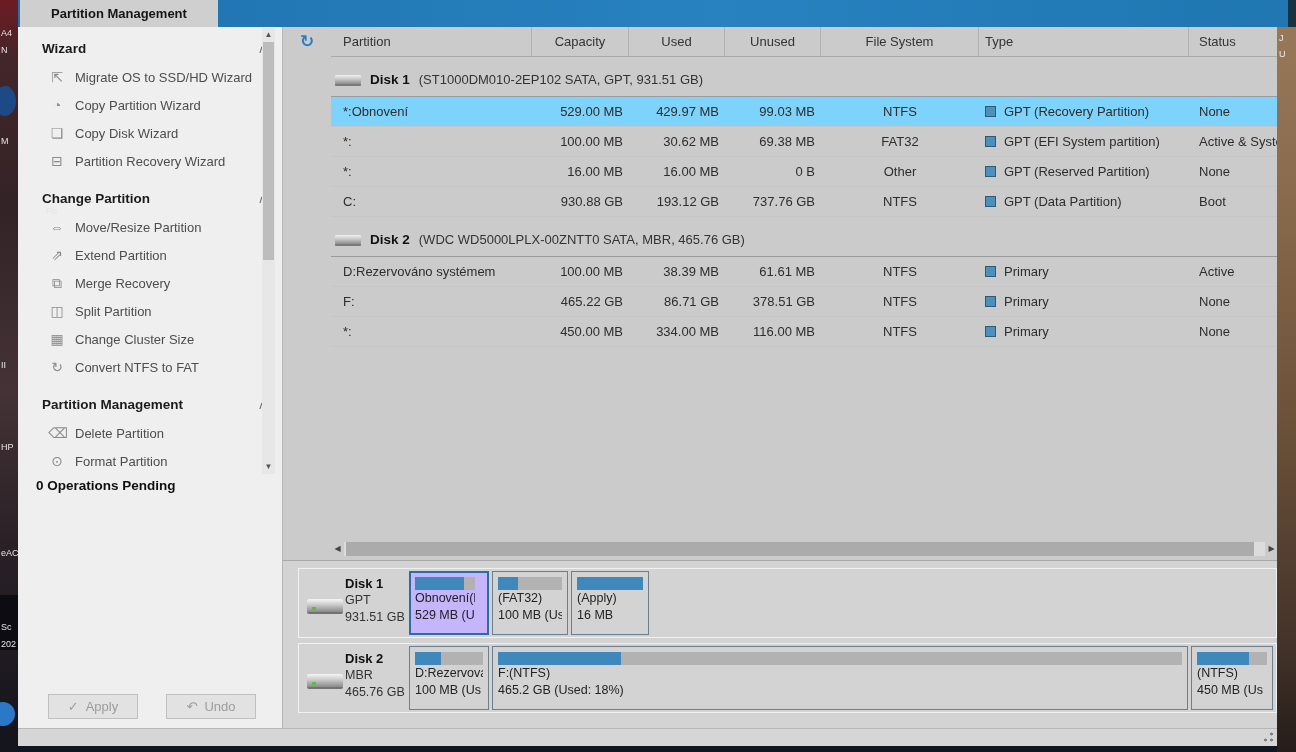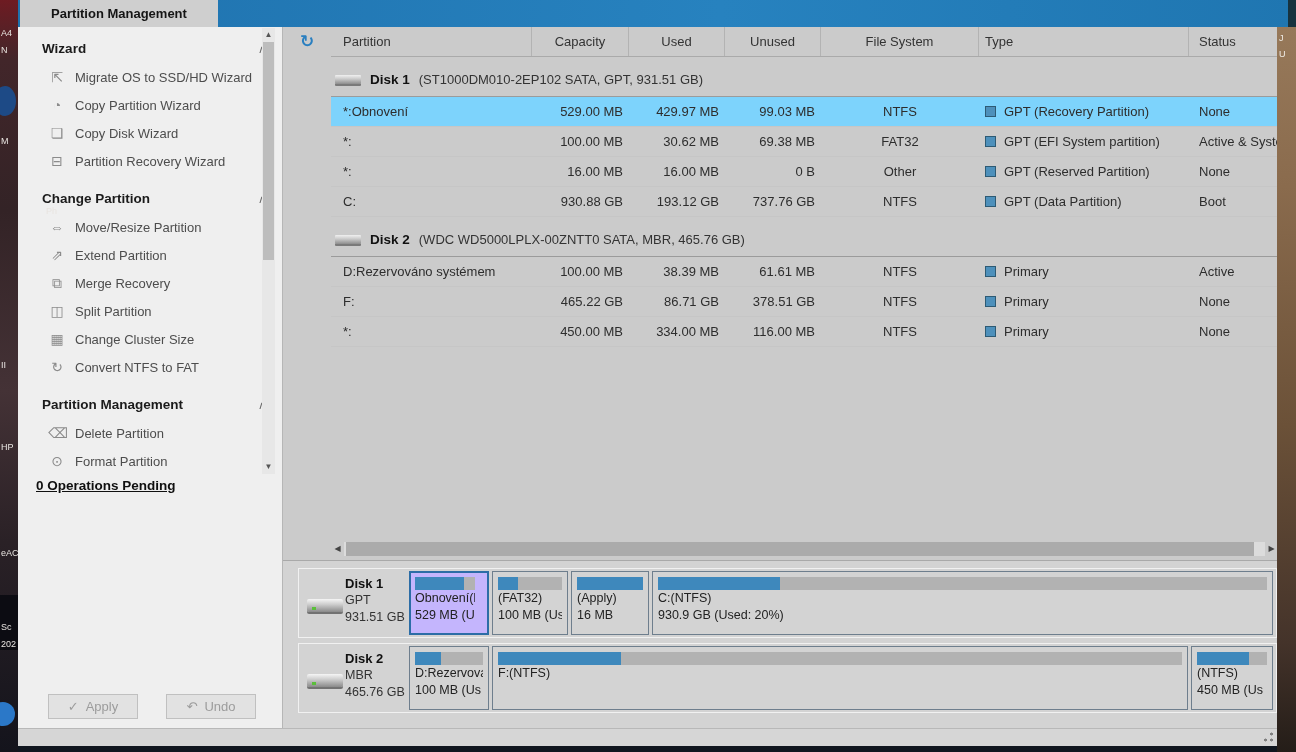--- a/index.html
+++ b/index.html
@@ -28,21 +28,21 @@
 
   
   .sidebar { position:absolute; left:18px; top:27px; width:264px; height:701px; background:#efefef; }
   .sec-h { position:relative; width:232px; height:28px; line-height:28px; margin-left:24px;
     font-weight:bold; font-size:13.5px; color:#1b1b1b; }
   .sec-h .chev { position:absolute; right:8px; top:0; color:#666; font-size:11px; font-weight:normal; }
   .m-t8 { margin-top:8px; } .m-t10 { margin-top:10px; }
   .s-item { height:28px; display:flex; align-items:center; padding-left:30px; gap:9px;
     color:#4d4d4d; font-size:13px; width:240px; }
   .s-item .ic { width:18px; text-align:center; color:#8b8b8b; font-size:14px; flex:none; }
-  .pending { margin:3px 0 0 18px; font-weight:bold; font-size:13.5px; color:#101010;text-decoration:underline; }
+  .pending { margin:3px 0 0 18px; font-weight:bold; font-size:13.5px; color:#101010; }
   .v-sb { position:absolute; left:244px; top:1px; width:13px; height:446px; background:#e7e7e7; }
   .v-sb .arr { position:absolute; left:0; width:13px; height:14px; color:#555; font-size:8px;
     text-align:center; line-height:14px; }
   .v-sb .up { top:0; } .v-sb .down { bottom:0; }
   .v-sb .thumb { position:absolute; left:1px; top:14px; width:11px; height:218px; background:#bdbdbd; }
   .btn { position:absolute; width:90px; height:25px; background:#e2e2e2; border:1px solid #c0c0c0;
     color:#9c9c9c; font-size:13px; display:flex; align-items:center; justify-content:center; gap:7px; }
   #apply-btn { left:30px; top:667px; } #undo-btn { left:148px; top:667px; }
 
   
@@ -337,27 +337,20 @@
             <div class="l1">(FAT32)</div>
             <div class="l2">100 MB (Us</div>
           </div>
           <div class="blk" style="width:78px; flex:none;">
             <div class="bar">
                 <div class="fill" style="width: 100%;"></div>
               </div>
             <div class="l1">(Apply)</div>
             <div class="l2">16 MB</div>
           </div>
-          <div class="blk" style="flex:1;">
-            <div class="bar">
-                <div class="fill" style="width: 20%;"></div>
-              </div>
-            <div class="l1">C:(NTFS)</div>
-            <div class="l2">930.9 GB (Used: 20%)</div>
-          </div>
         </div>
       </div>
 
       <div class="panel" id="panel-disk2">
         <div class="hdd-l"></div>
         <div class="p-text">
           <div class="t1">Disk 2</div>
           <div>MBR</div>
           <div>465.76 GB</div>
         </div>
@@ -367,20 +360,21 @@
                 <div class="fill" style="width: 38%;"></div>
               </div>
             <div class="l1">D:Rezervová</div>
             <div class="l2">100 MB (Us</div>
           </div>
           <div class="blk" style="flex:1;">
             <div class="bar">
                 <div class="fill" style="width: 18%;"></div>
               </div>
             <div class="l1">F:(NTFS)</div>
+            <div class="l2">465.2 GB (Used: 18%)</div>
           </div>
           <div class="blk" style="width:82px; flex:none;">
             <div class="bar">
                 <div class="fill" style="width: 74%;"></div>
               </div>
             <div class="l1">(NTFS)</div>
             <div class="l2">450 MB (Us</div>
           </div>
         </div>
       </div>

